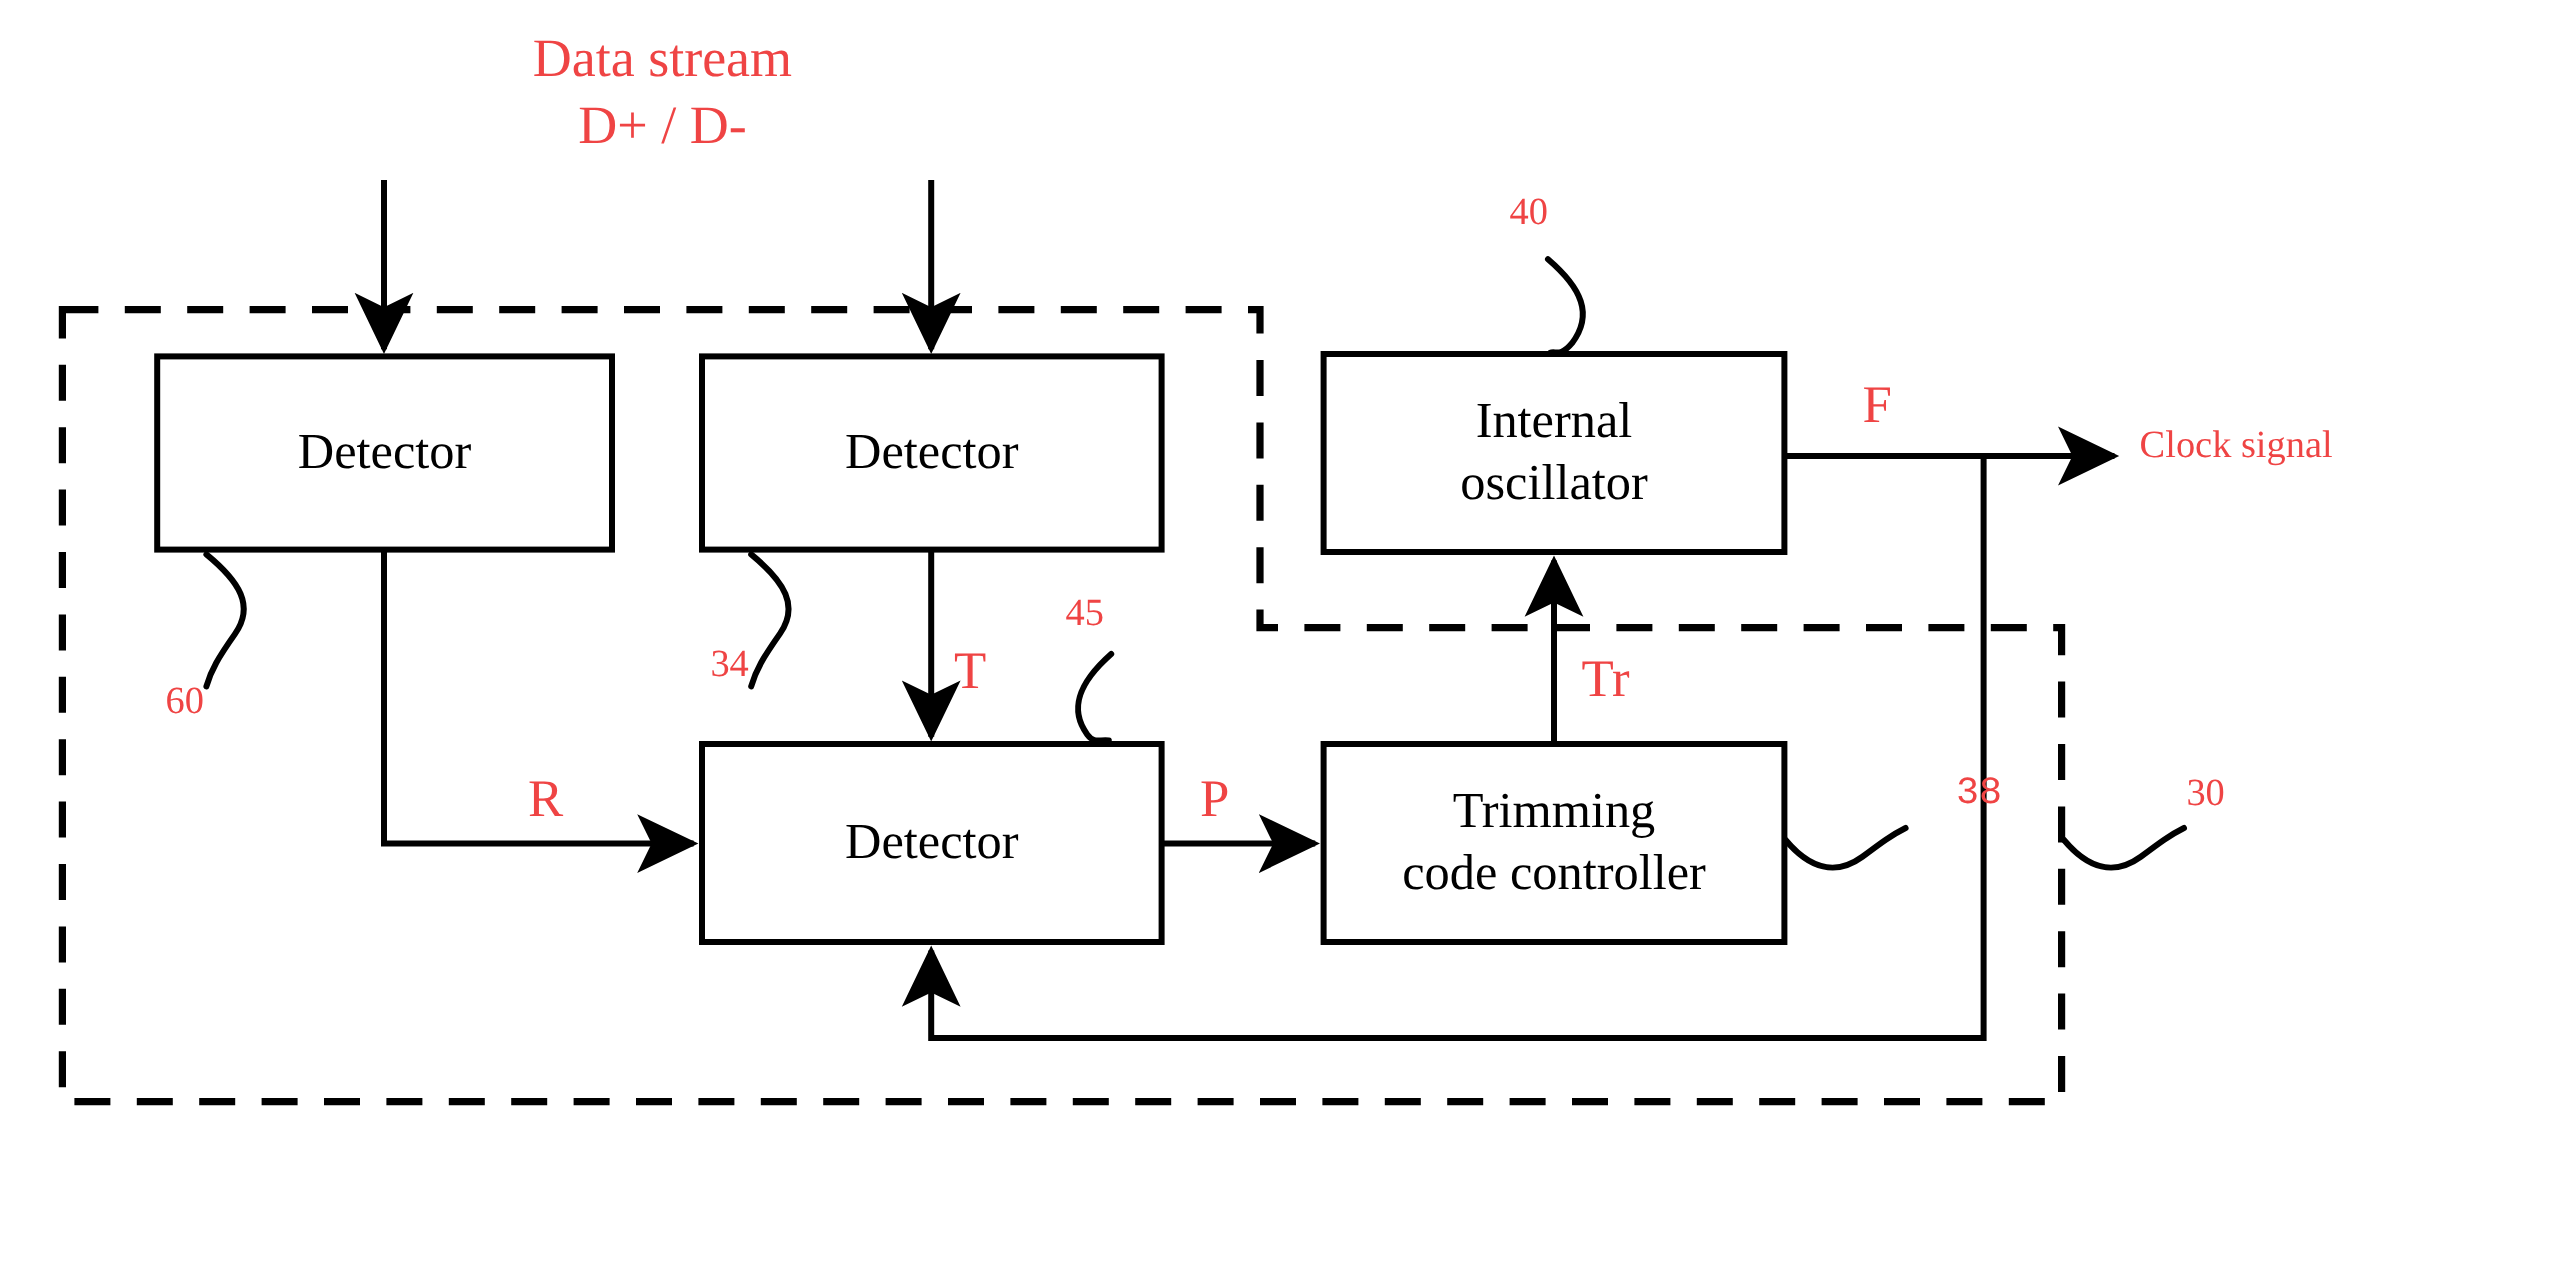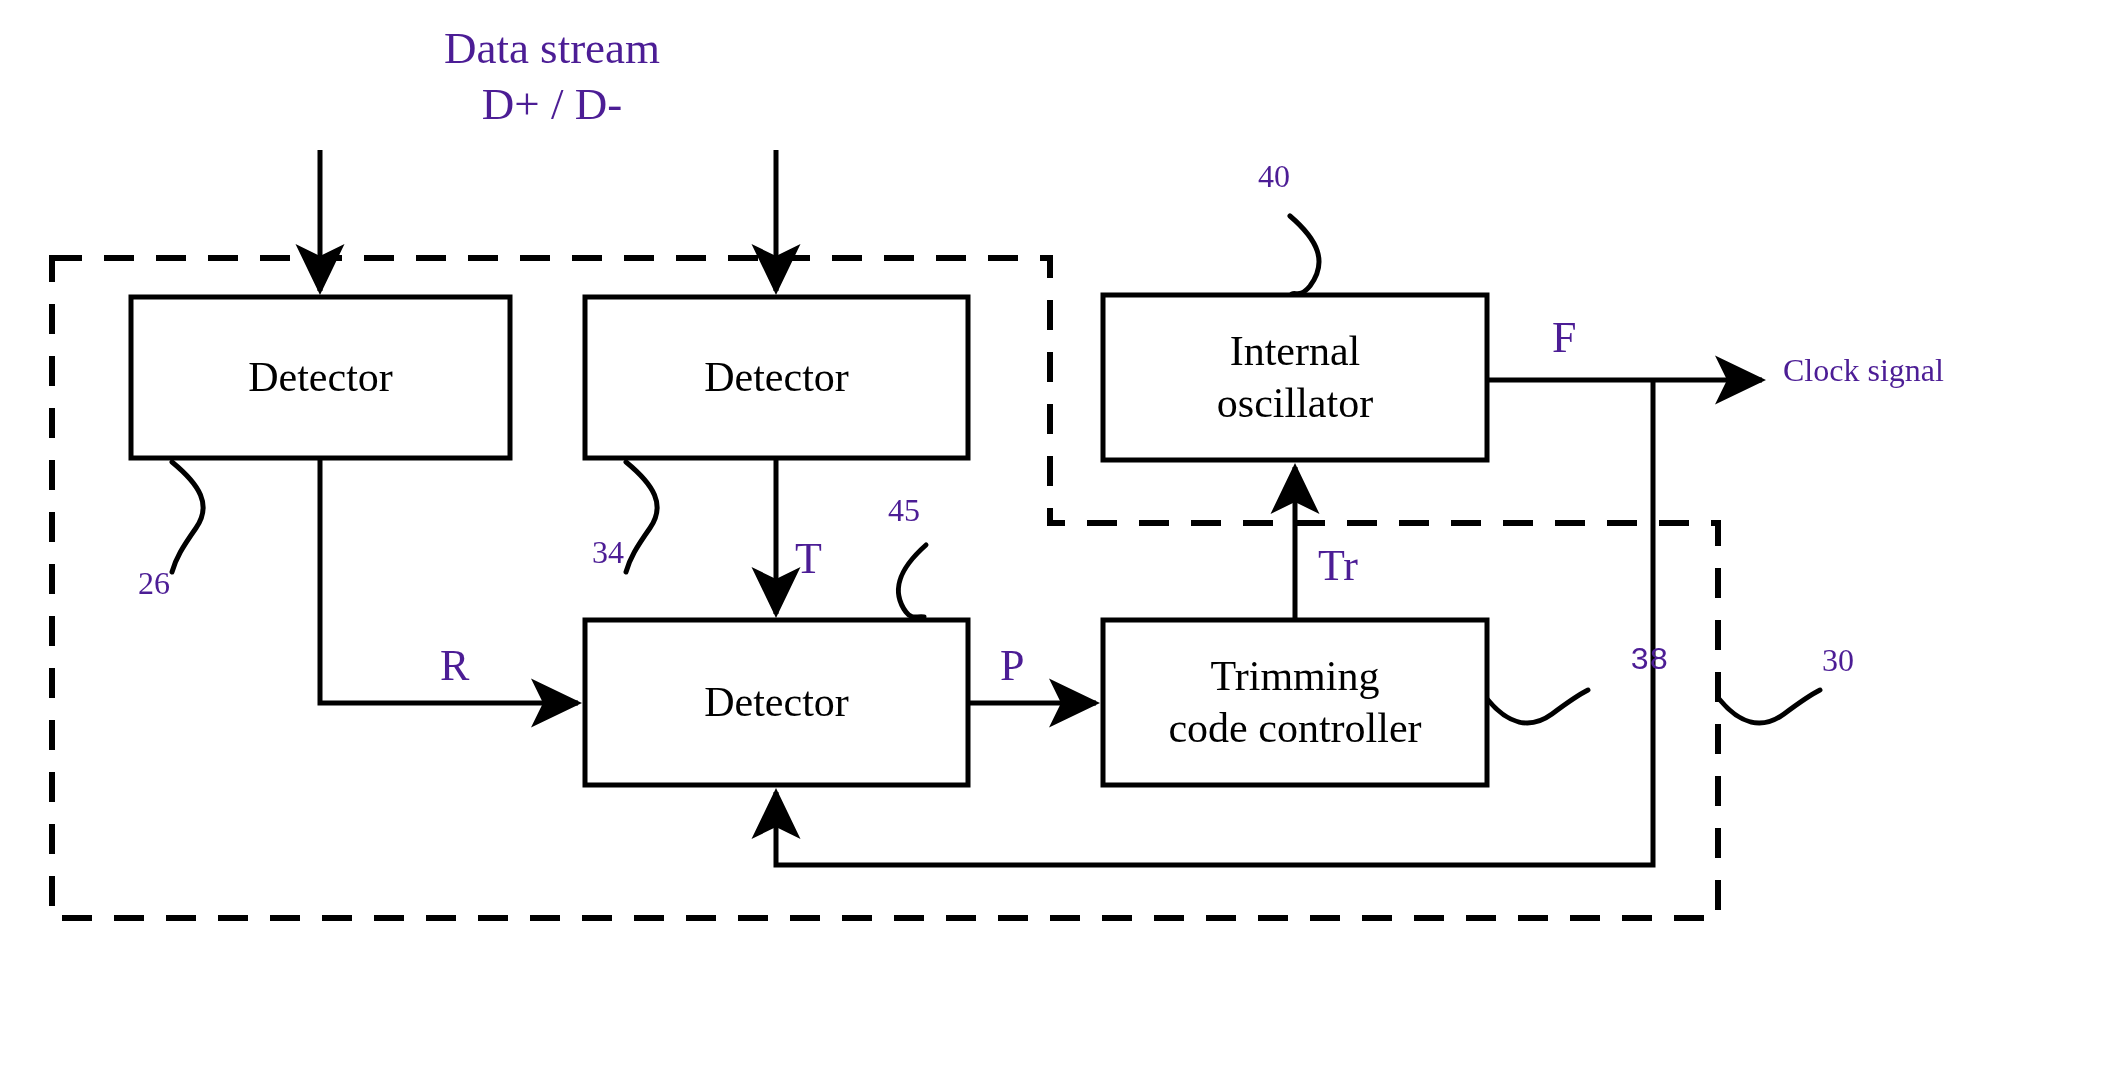--- a/index.html
+++ b/index.html
@@ -21,21 +21,21 @@
     position: absolute;
     left: 0;
     top: 0;
     width: 2127px;
     height: 1065px;
   }
   .lbl {
     position: absolute;
     white-space: pre;
     line-height: 1.18;
-    color: #4c1d95;
+    color: #ef4444;
   }
   .box-label {
     position: absolute;
     display: flex;
     align-items: center;
     justify-content: center;
     text-align: center;
     line-height: 1.22;
     white-space: pre-line;
     color: #000;
@@ -109,21 +109,21 @@
   <div class="lbl t-sig" style="left:795px; top:533px;">T</div>
 
   <div class="lbl t-sig" style="left:1000px; top:640px;">P</div>
 
   <div class="lbl t-sig" style="left:1318px; top:540px;">Tr</div>
 
   <div class="lbl t-sig" style="left:1552px; top:312px;">F</div>
 
   <div class="lbl t-out" style="left:1783px; top:352px;">Clock signal</div>
 
-  <div class="lbl t-ref" style="left:138px; top:565px;">26</div>
+  <div class="lbl t-ref" style="left:138px; top:565px;">60</div>
 
   <div class="lbl t-ref" style="left:592px; top:534px;">34</div>
 
   <div class="lbl t-ref" style="left:888px; top:492px;">45</div>
 
   <div class="lbl t-ref" style="left:1630px; top:642px;font-family:Liberation Mono, monospace;">38</div>
 
   <div class="lbl t-ref" style="left:1258px; top:158px;">40</div>
 
   <div class="lbl t-ref" style="left:1822px; top:642px;">30</div>

